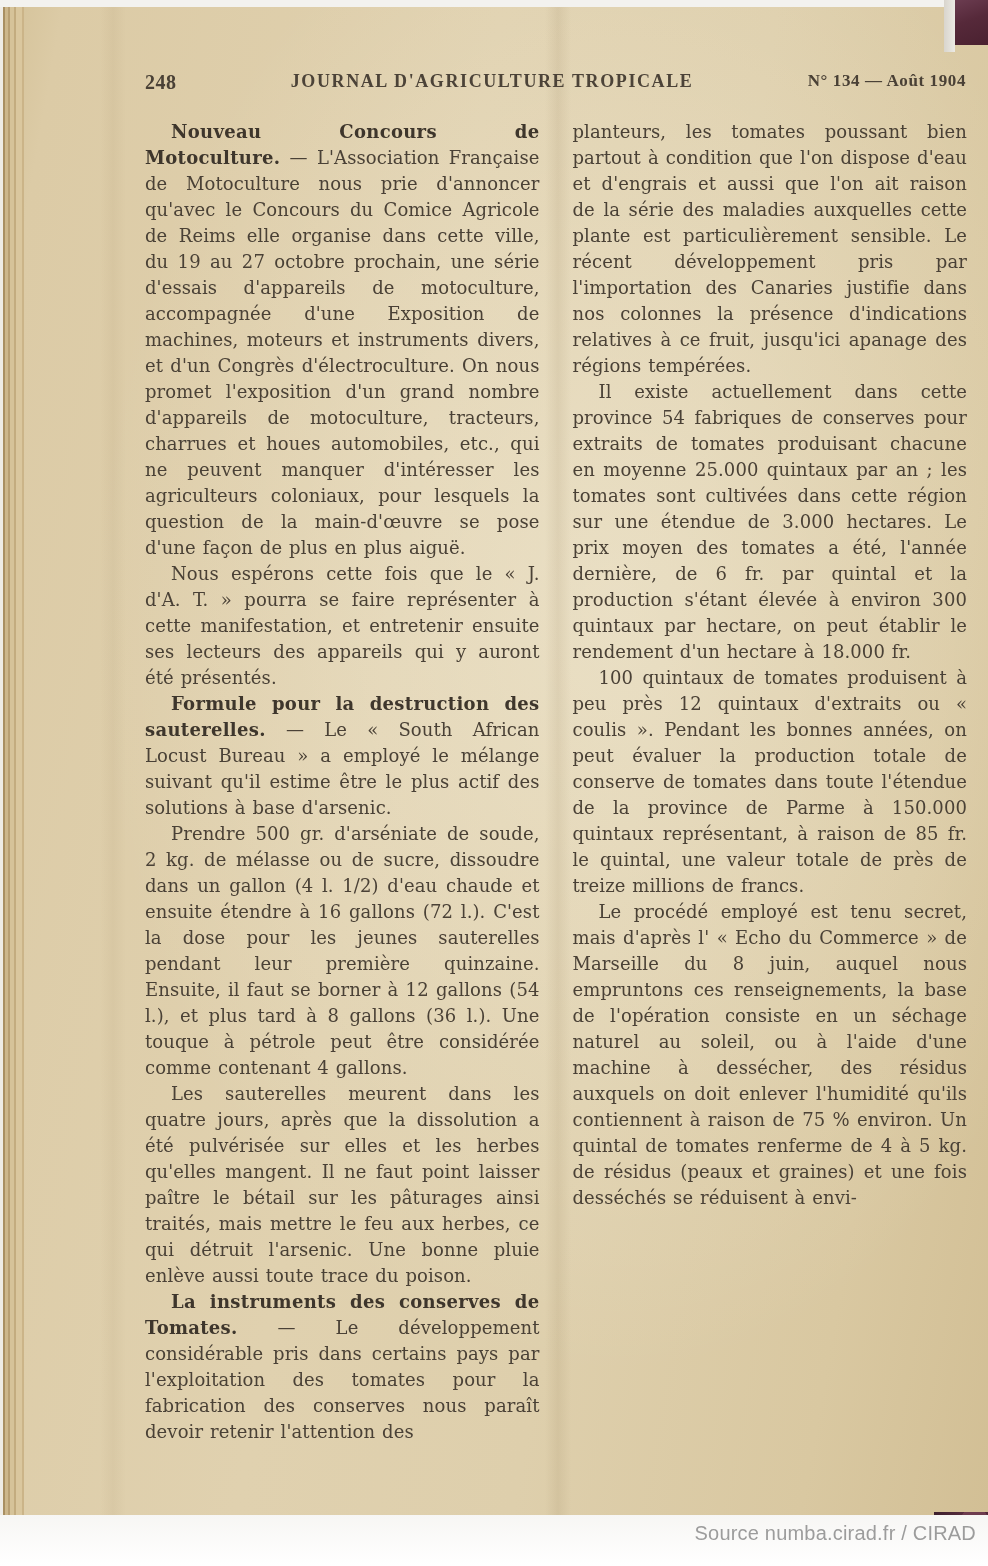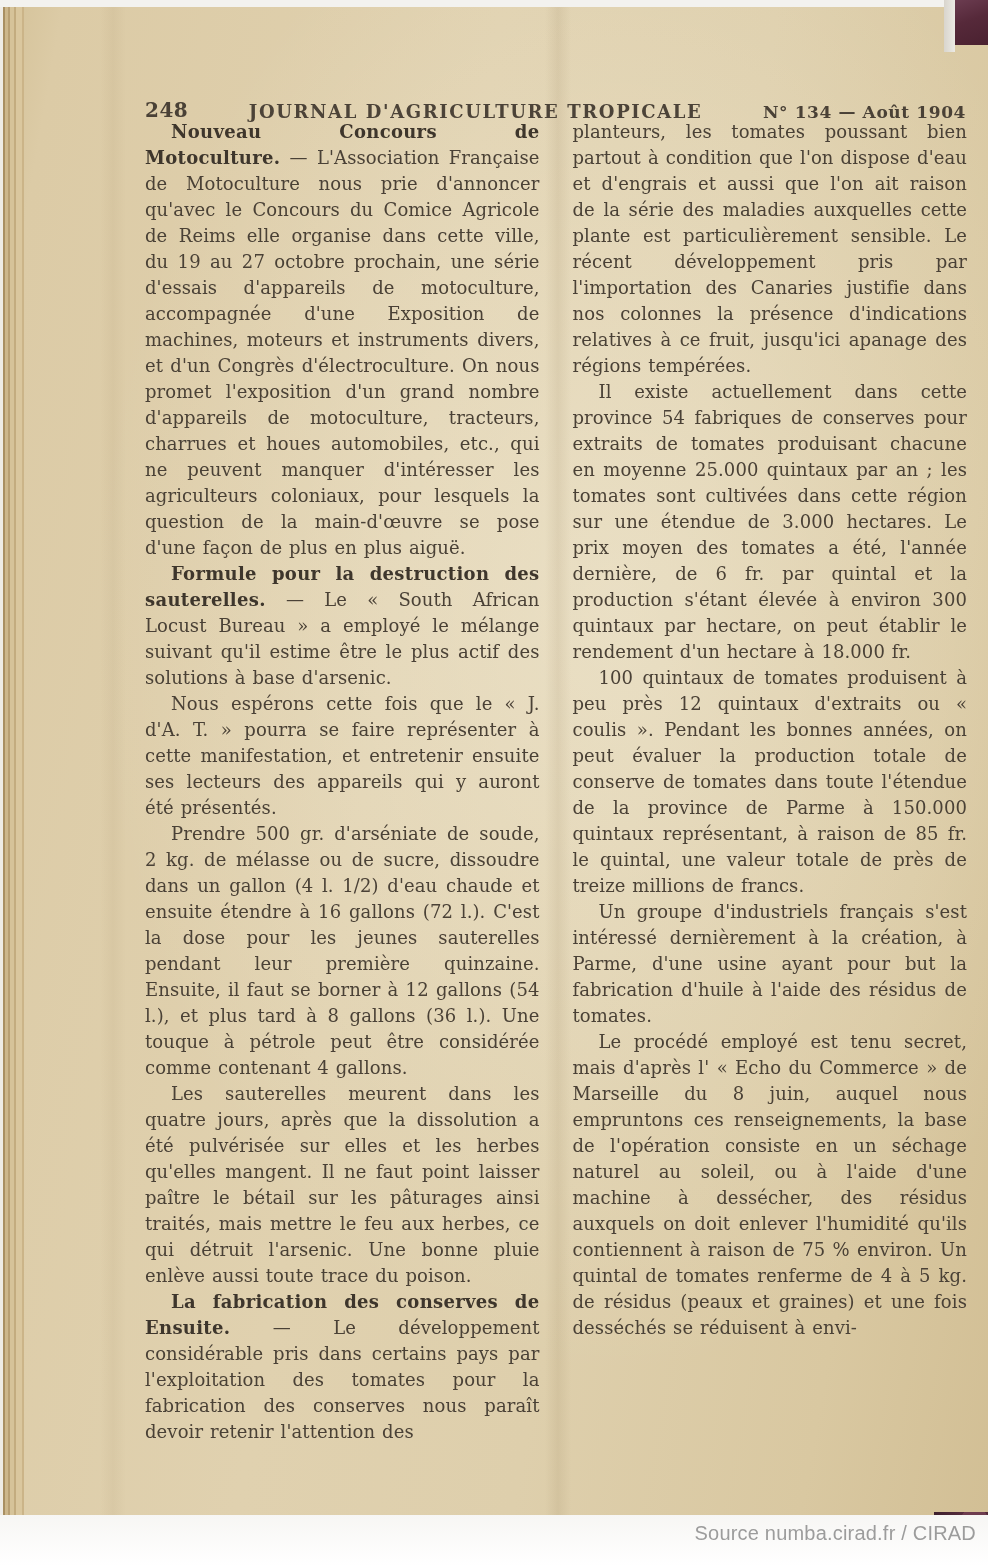--- a/index.html
+++ b/index.html
@@ -61,29 +61,29 @@
   .cover-corner-bottom {
     position:absolute; right:0; top:1512px; width:54px; height:34px;
     background:
       radial-gradient(circle at 20% 80%, #241620 0 25%, rgba(0,0,0,0) 26%),
       radial-gradient(circle at 75% 30%, #6e3c4e 0 30%, rgba(0,0,0,0) 31%),
       linear-gradient(120deg,#3c1f2c 0%, #5d2f41 50%, #45222f 100%);
   }
   
   .page-header {
     position:absolute; left:145px; right:22px; top:64px;
-    display:flex; align-items:flex-end;
+    display:flex; align-items:flex-start;
     color:var(--ink,#4a4136);
+    font-family:Liberation Serif, serif;
   }
   .page-number { font-size:20px; font-weight:700; letter-spacing:.5px; }
   .journal-title {
     flex:1; text-align:center;
     font-size:18px; font-weight:700; letter-spacing:1.6px;
     color:#4c4338;
-    margin-top:30px;
   }
   .issue-label { font-size:17px; font-weight:700; letter-spacing:.6px; white-space:nowrap; }
   
   .columns {
     position:absolute; left:145px; top:112px; width:822px;
     display:flex; gap:33px;
   }
   .col { width:403px; }
   .col p {
     font-size:18px; line-height:26px;
@@ -116,31 +116,30 @@
 
   <div class="page-header">
     <span class="page-number">248</span>
     <span class="journal-title">JOURNAL D'AGRICULTURE TROPICALE</span>
     <span class="issue-label">N° 134 — Août 1904</span>
   </div>
 
   <div class="columns">
     <div class="col" id="left-column">
         <p><span class="lead">Nouveau Concours de Motoculture.</span> — L'Association Française de Motoculture nous prie d'annoncer qu'avec le Concours du Comice Agricole de Reims elle organise dans cette ville, du 19 au 27 octobre prochain, une série d'essais d'appareils de motoculture, accompagnée d'une Exposition de machines, moteurs et instruments divers, et d'un Congrès d'électroculture. On nous promet l'exposition d'un grand nombre d'appareils de motoculture, tracteurs, charrues et houes automobiles, etc., qui ne peuvent manquer d'intéresser les agriculteurs coloniaux, pour lesquels la question de la main-d'œuvre se pose d'une façon de plus en plus aiguë.</p>
+        <p>Nous espérons cette fois que le « J. d'A. T. » pourra se faire représenter à cette manifestation, et entretenir ensuite ses lecteurs des appareils qui y auront été présentés.</p>
         <p><span class="lead">Formule pour la destruction des sauterelles.</span> — Le « South African Locust Bureau » a employé le mélange suivant qu'il estime être le plus actif des solutions à base d'arsenic.</p>
-        <p>Nous espérons cette fois que le « J. d'A. T. » pourra se faire représenter à cette manifestation, et entretenir ensuite ses lecteurs des appareils qui y auront été présentés.</p>
         <p>Prendre 500 gr. d'arséniate de soude, 2 kg. de mélasse ou de sucre, dissoudre dans un gallon (4 l. 1/2) d'eau chaude et ensuite étendre à 16 gallons (72 l.). C'est la dose pour les jeunes sauterelles pendant leur première quinzaine. Ensuite, il faut se borner à 12 gallons (54 l.), et plus tard à 8 gallons (36 l.). Une touque à pétrole peut être considérée comme contenant 4 gallons.</p>
         <p>Les sauterelles meurent dans les quatre jours, après que la dissolution a été pulvérisée sur elles et les herbes qu'elles mangent. Il ne faut point laisser paître le bétail sur les pâturages ainsi traités, mais mettre le feu aux herbes, ce qui détruit l'arsenic. Une bonne pluie enlève aussi toute trace du poison.</p>
-        <p><span class="lead">La fabrication des conserves de Ensuite.</span> — Le développement considérable pris dans certains pays par l'exploitation des tomates pour la fabrication des conserves nous paraît devoir retenir l'attention des</p>
+        <p><span class="lead">La instruments des conserves de Tomates.</span> — Le développement considérable pris dans certains pays par l'exploitation des tomates pour la fabrication des conserves nous paraît devoir retenir l'attention des</p>
       </div>
     <div class="col" id="right-column">
         <p class="no-indent">planteurs, les tomates poussant bien partout à condition que l'on dispose d'eau et d'engrais et aussi que l'on ait raison de la série des maladies auxquelles cette plante est particulièrement sensible. Le récent développement pris par l'importation des Canaries justifie dans nos colonnes la présence d'indications relatives à ce fruit, jusqu'ici apanage des régions tempérées.</p>
         <p>Il existe actuellement dans cette province 54 fabriques de conserves pour extraits de tomates produisant chacune en moyenne 25.000 quintaux par an ; les tomates sont cultivées dans cette région sur une étendue de 3.000 hectares. Le prix moyen des tomates a été, l'année dernière, de 6 fr. par quintal et la production s'étant élevée à environ 300 quintaux par hectare, on peut établir le rendement d'un hectare à 18.000 fr.</p>
         <p>100 quintaux de tomates produisent à peu près 12 quintaux d'extraits ou « coulis ». Pendant les bonnes années, on peut évaluer la production totale de conserve de tomates dans toute l'étendue de la province de Parme à 150.000 quintaux représentant, à raison de 85 fr. le quintal, une valeur totale de près de treize millions de francs.</p>
-        <p>Un groupe d'industriels français s'est intéressé dernièrement à la création, à Parme, d'une usine ayant pour but la fabrication d'huile à l'aide des résidus de tomates.</p>
         <p>Le procédé employé est tenu secret, mais d'après l' « Echo du Commerce » de Marseille du 8 juin, auquel nous empruntons ces renseignements, la base de l'opération consiste en un séchage naturel au soleil, ou à l'aide d'une machine à dessécher, des résidus auxquels on doit enlever l'humidité qu'ils contiennent à raison de 75 % environ. Un quintal de tomates renferme de 4 à 5 kg. de résidus (peaux et graines) et une fois desséchés se réduisent à envi-</p>
       </div>
   </div>
 </div>
 
 <div class="cover-strip-light"></div>
 <div class="cover-corner-top"></div>
 <div class="cover-corner-bottom"></div>
 
 <div class="bottom-band"></div>

